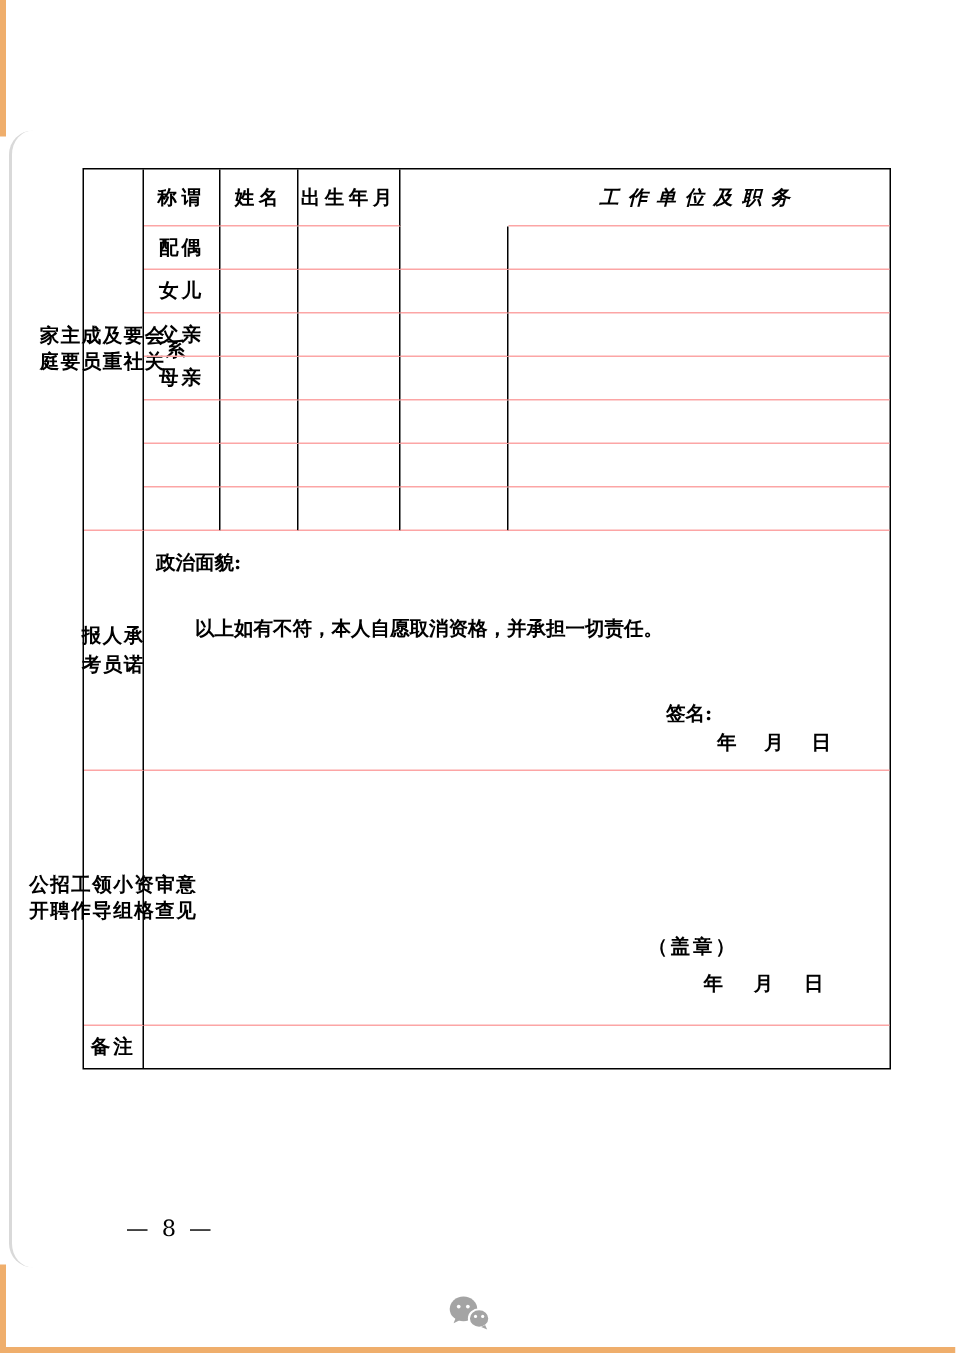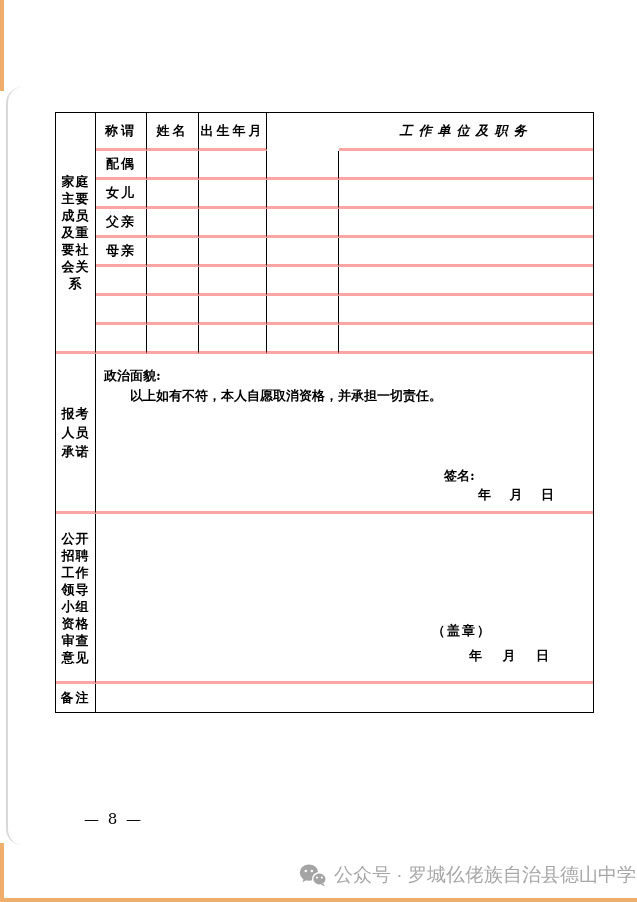--- a/index.html
+++ b/index.html
@@ -20,34 +20,34 @@
   
   .form-table{
     position:absolute;left:55px;top:112px;width:539px;height:601px;
     box-sizing:border-box;border:1.5px solid #000;
     display:grid;
     grid-template-columns:40px 51px 52px 68px 72px 1fr;
     grid-template-rows:38px repeat(7,29px) 160px 170px 1fr;
     font-weight:700;font-size:13px;
   }
   .c{
-    border-right:1px solid #000;border-bottom:3px solid #fca5a5;
+    border-right:1px solid #000;border-bottom:1px solid #fca5a5;
     display:flex;align-items:center;justify-content:center;
     box-sizing:border-box;
   }
   .no-br{border-right:none;}
   .no-bb{border-bottom:none;}
-  .vlabel{flex-direction:column;line-height:17px;letter-spacing:1px;text-align:right;}
+  .vlabel{line-height:17px;letter-spacing:1px;text-align:right;}
   .vlabel span{display:block;}
   .hdr{letter-spacing:3px;}
   .hdr-wide{letter-spacing:6px;font-style:italic;}
   .rowlabel{letter-spacing:2px;}
   .freecell{display:block;position:relative;}
   .commit-body{padding:12px 10px 0 8px;line-height:20px;}
-  .commit-body .closing{text-indent:2em;}
+  .commit-body .closing{text-indent:2em;margin-top:24px;}
   .abs{position:absolute;white-space:nowrap;}
   .sign-label{left:348px;top:113px;}
   .sign-date{left:382px;top:132px;word-spacing:14px;}
   .seal-label{left:336px;top:108px;letter-spacing:2px;}
   .seal-date{left:373px;top:133px;word-spacing:16px;}
   
   .page-num{position:absolute;left:84px;top:810px;font-size:15px;letter-spacing:2px;}
   .watermark{
     position:absolute;left:299px;top:861px;height:28px;
     display:flex;align-items:center;gap:7px;
@@ -167,16 +167,15 @@
         <ellipse cx="10" cy="8.6" rx="9.2" ry="8.2" fill="#a4a4a4"></ellipse>
         <path d="M5 14 L3.4 18.2 L8.4 15.6 Z" fill="#a4a4a4"></path>
         <circle cx="6.8" cy="7" r="1.25" fill="#ffffff"></circle>
         <circle cx="12.9" cy="7" r="1.25" fill="#ffffff"></circle>
         <ellipse cx="20.4" cy="15" rx="6.8" ry="6.2" fill="#a4a4a4" stroke="#ffffff" stroke-width="1.4"></ellipse>
         <path d="M24.4 19.4 L25.8 22.4 L21.8 20.6 Z" fill="#a4a4a4"></path>
         <circle cx="18" cy="13.6" r="1.05" fill="#ffffff"></circle>
         <circle cx="22.8" cy="13.6" r="1.05" fill="#ffffff"></circle>
       </svg>
     </span>
-    <span>公众号 · 罗城仫佬族自治县德山中学</span>
   </div>
 
 </div>
 
 </body></html>

